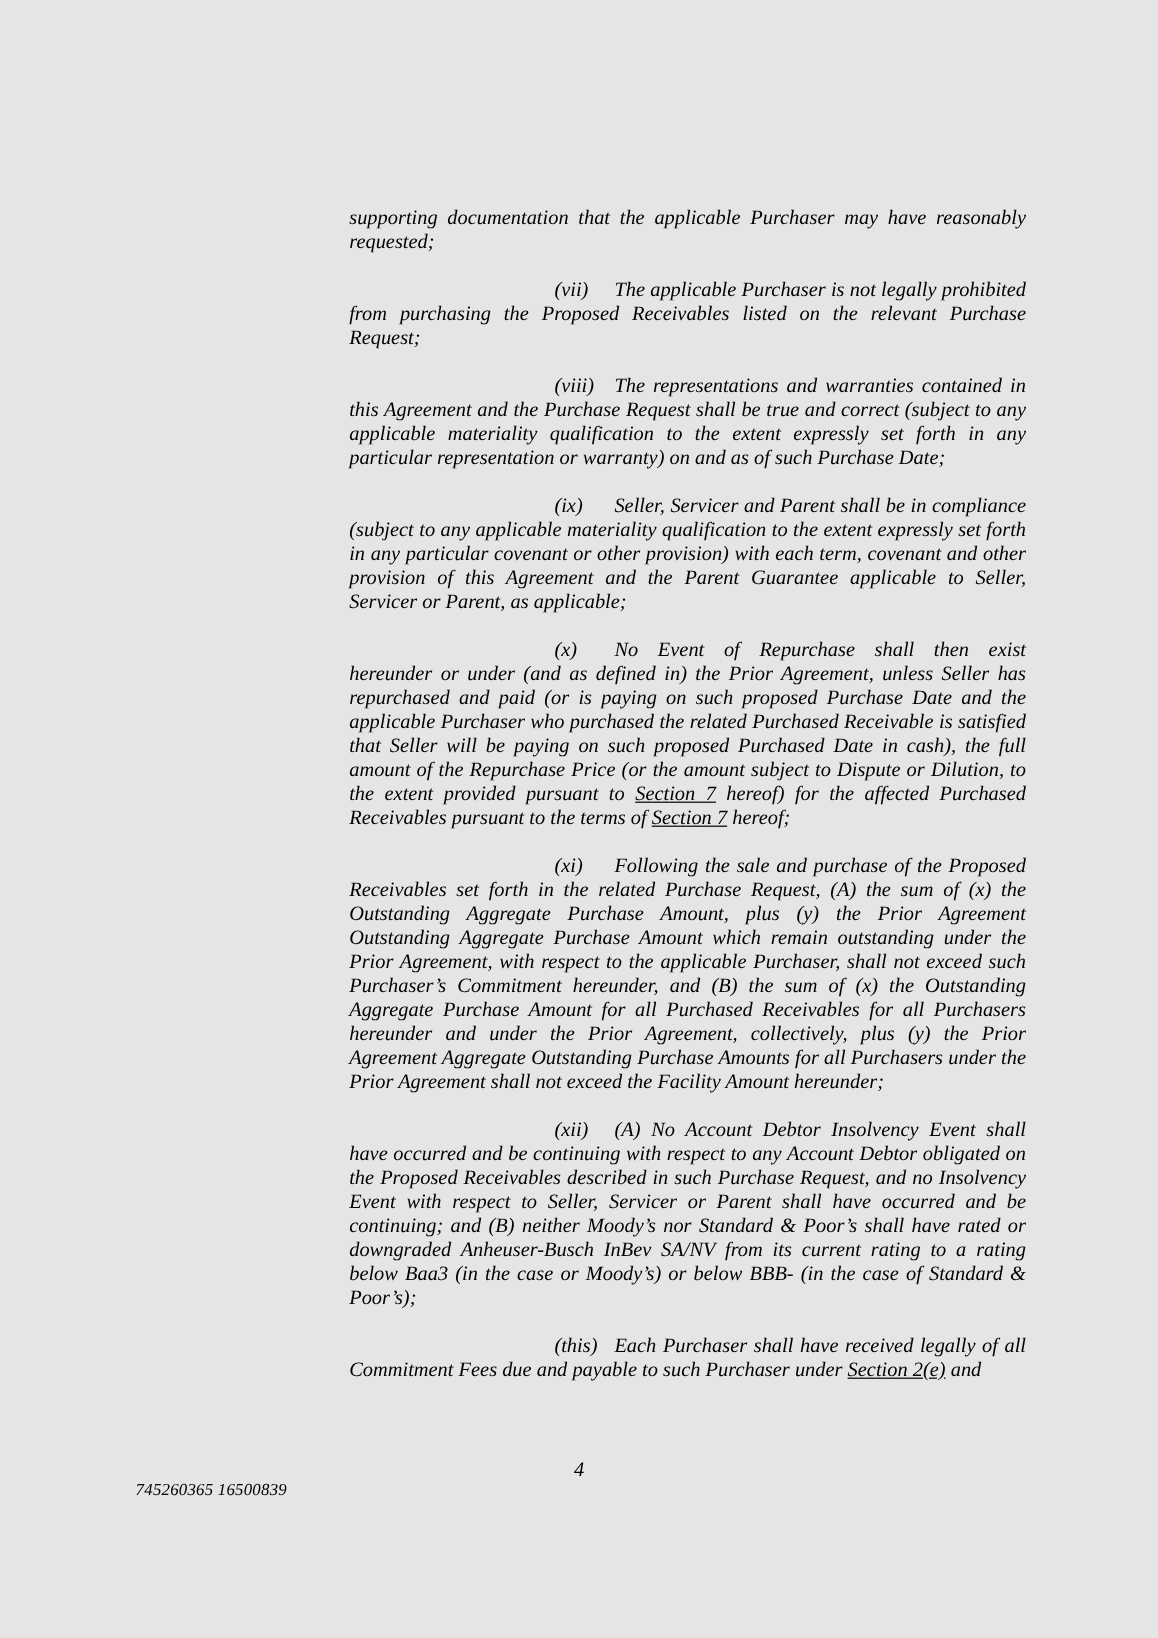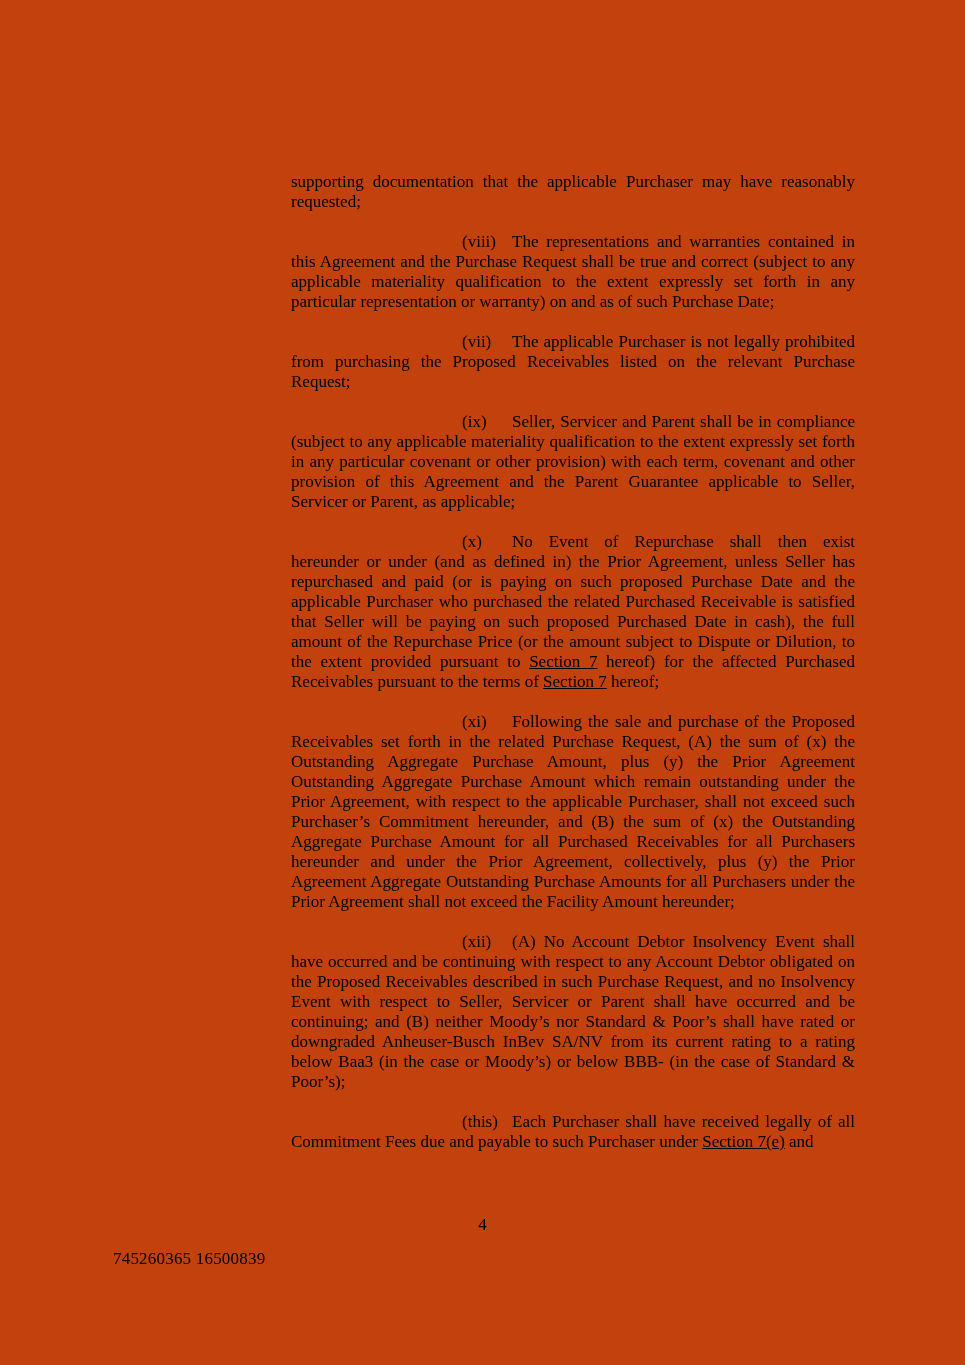--- a/index.html
+++ b/index.html
@@ -7,22 +7,23 @@
     width: 965px;
     height: 1365px;
     background: #ffffff;
     position: relative;
     font-family: "Liberation Serif", serif;
     color: #000000;
   }
   .page {
     position: absolute;
     inset: 0;
-    background: #c2410c;
+    background: #e5e5e5;
     overflow: hidden;
+    font-style: italic;
   }
   .text-block {
     position: absolute;
     left: 291px;
     top: 172px;
     width: 564px;
     font-size: 17px;
     line-height: 20px;
     text-align: justify;
   }
@@ -40,35 +41,34 @@
     left: 0;
     width: 965px;
     text-align: center;
     font-size: 17px;
     line-height: 20px;
   }
   .footer-id {
     position: absolute;
     left: 113px;
     top: 1236px;
-    font-size: 17px;
+    font-size: 14px;
     line-height: 14px;
     letter-spacing: 0.2px;
-    margin-top: 16px;
   }
 </style>
 </head>
 <body>
 
 <div class="page">
   <div class="text-block">
       <p class="para"><span>supporting documentation that the applicable Purchaser may have reasonably requested;</span></p>
+      <p class="para numbered"><span class="plabel">(vii)</span><span>The applicable Purchaser is not legally prohibited from purchasing the Proposed Receivables listed on the relevant Purchase Request;</span></p>
       <p class="para numbered"><span class="plabel">(viii)</span><span>The representations and warranties contained in this Agreement and the Purchase Request shall be true and correct (subject to any applicable materiality qualification to the extent expressly set forth in any particular representation or warranty) on and as of such Purchase Date;</span></p>
-      <p class="para numbered"><span class="plabel">(vii)</span><span>The applicable Purchaser is not legally prohibited from purchasing the Proposed Receivables listed on the relevant Purchase Request;</span></p>
       <p class="para numbered"><span class="plabel">(ix)</span><span>Seller, Servicer and Parent shall be in compliance (subject to any applicable materiality qualification to the extent expressly set forth in any particular covenant or other provision) with each term, covenant and other provision of this Agreement and the Parent Guarantee applicable to Seller, Servicer or Parent, as applicable;</span></p>
       <p class="para numbered"><span class="plabel">(x)</span><span>No Event of Repurchase shall then exist hereunder or under (and as defined in) the Prior Agreement, unless Seller has repurchased and paid (or is paying on such proposed Purchase Date and the applicable Purchaser who purchased the related Purchased Receivable is satisfied that Seller will be paying on such proposed Purchased Date in cash), the full amount of the Repurchase Price (or the amount subject to Dispute or Dilution, to the extent provided pursuant to </span><span class="u">Section 7</span><span> hereof) for the affected Purchased Receivables pursuant to the terms of </span><span class="u">Section 7</span><span> hereof;</span></p>
       <p class="para numbered"><span class="plabel">(xi)</span><span>Following the sale and purchase of the Proposed Receivables set forth in the related Purchase Request, (A) the sum of (x) the Outstanding Aggregate Purchase Amount, plus (y) the Prior Agreement Outstanding Aggregate Purchase Amount which remain outstanding under the Prior Agreement, with respect to the applicable Purchaser, shall not exceed such Purchaser’s Commitment hereunder, and (B) the sum of (x) the Outstanding Aggregate Purchase Amount for all Purchased Receivables for all Purchasers hereunder and under the Prior Agreement, collectively, plus (y) the Prior Agreement Aggregate Outstanding Purchase Amounts for all Purchasers under the Prior Agreement shall not exceed the Facility Amount hereunder;</span></p>
       <p class="para numbered"><span class="plabel">(xii)</span><span>(A) No Account Debtor Insolvency Event shall have occurred and be continuing with respect to any Account Debtor obligated on the Proposed Receivables described in such Purchase Request, and no Insolvency Event with respect to Seller, Servicer or Parent shall have occurred and be continuing; and (B) neither Moody’s nor Standard &amp; Poor’s shall have rated or downgraded Anheuser-Busch InBev SA/NV from its current rating to a rating below Baa3 (in the case or Moody’s) or below BBB- (in the case of Standard &amp; Poor’s);</span></p>
-      <p class="para numbered"><span class="plabel">(this)</span><span>Each Purchaser shall have received legally of all Commitment Fees due and payable to such Purchaser under </span><span class="u">Section 7(e)</span><span> and</span></p>
+      <p class="para numbered"><span class="plabel">(this)</span><span>Each Purchaser shall have received legally of all Commitment Fees due and payable to such Purchaser under </span><span class="u">Section 2(e)</span><span> and</span></p>
     </div>
   <div class="page-number">4</div>
   <div class="footer-id">745260365 16500839</div>
 </div>
 
 </body></html>

